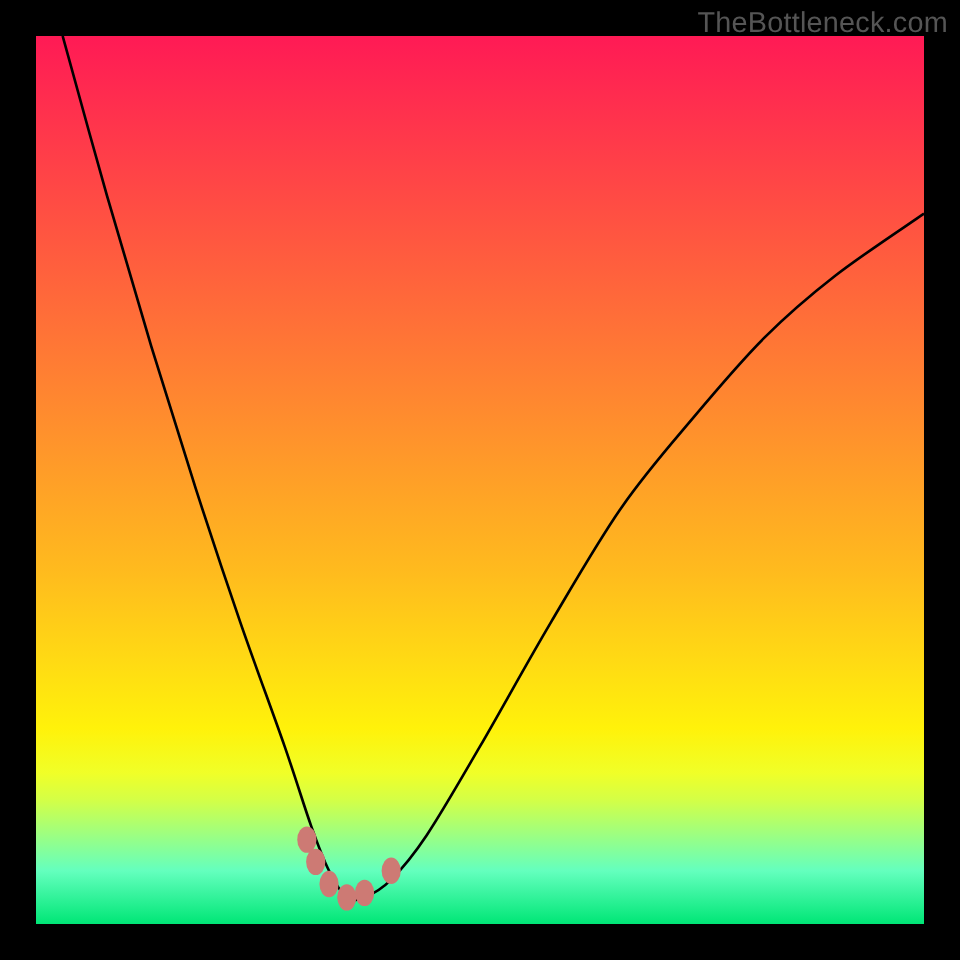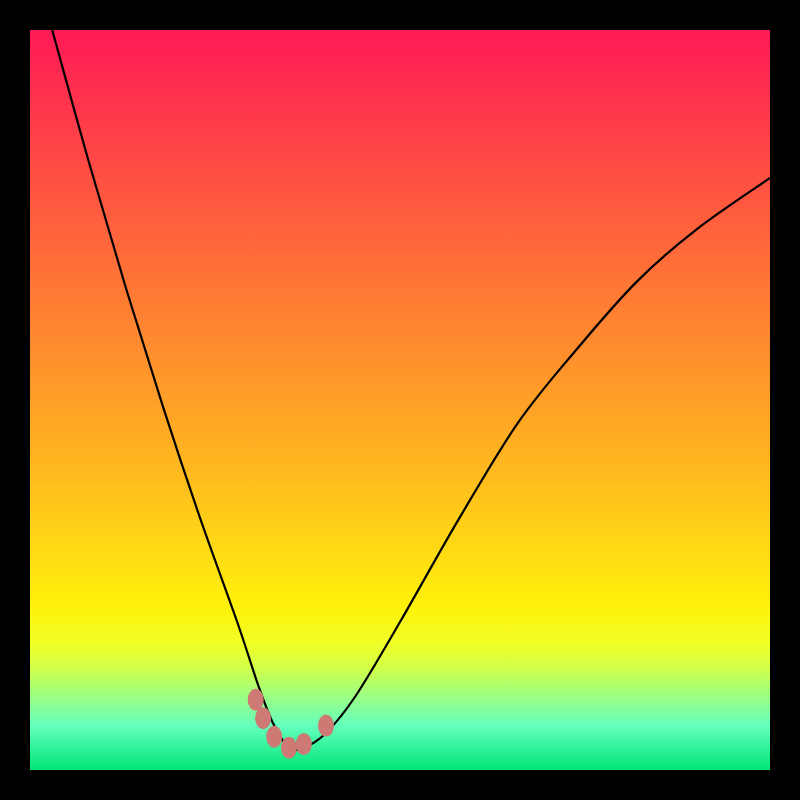--- a/index.html
+++ b/index.html
@@ -74,20 +74,21 @@
   }
   .marker {
     fill: #cd7a74;
   }
 </style>
 </head>
 <body>
 
 <div class="container">
 
+  <div class="watermark">TheBottleneck.com</div>
 
   <div class="plot">
     <div class="gradient-bg"></div>
     <svg class="curve" viewBox="0 0 740 740">
       <path id="curvePath" d="M22.2,0 C28.366666666666667,22.200000000000006 46.86666666666667,90.03333333333339 59.2,133.20000000000005 C71.53333333333333,176.3666666666667 83.86666666666667,218.3 96.2,259 C108.53333333333333,299.7 120.86666666666665,339.1666666666667 133.2,377.40000000000003 C145.53333333333333,415.6333333333334 157.86666666666667,452.6333333333333 170.20000000000002,488.4 C182.53333333333336,524.1666666666666 197.33333333333334,563.6333333333333 207.20000000000002,592 C217.0666666666667,620.3666666666667 223.23333333333335,641.3333333333334 229.4,658.6 C235.56666666666666,675.8666666666667 239.26666666666668,685.7333333333333 244.20000000000002,695.6 C249.13333333333335,705.4666666666667 254.06666666666666,714.0999999999999 259,717.8 C263.93333333333334,721.5 267.6333333333333,720.2666666666667 273.8,717.8 C279.9666666666667,715.3333333333333 287.3666666666667,711.6333333333333 296,703 C304.6333333333333,694.3666666666667 313.2666666666667,684.5 325.6,666 C337.93333333333334,647.5 352.73333333333335,621.6 370,592 C387.26666666666665,562.4 409.46666666666664,521.6999999999999 429.2,488.4 C448.93333333333334,455.09999999999997 468.6666666666667,420.5666666666667 488.40000000000003,392.20000000000005 C508.1333333333334,363.83333333333337 527.8666666666667,341.6333333333334 547.6,318.20000000000005 C567.3333333333334,294.7666666666667 587.0666666666666,271.3333333333333 606.8,251.59999999999997 C626.5333333333333,231.86666666666665 643.8,217.06666666666672 666,199.80000000000007 C688.2,182.53333333333342 727.6666666666666,156.63333333333335 740,148"></path>
       <g id="markers">
           <ellipse cx="225.7" cy="669.7" rx="8" ry="11" class="marker"></ellipse>
           <ellipse cx="233.1" cy="688.2" rx="8" ry="11" class="marker"></ellipse>
           <ellipse cx="244.20000000000002" cy="706.7" rx="8" ry="11" class="marker"></ellipse>
           <ellipse cx="259" cy="717.8" rx="8" ry="11" class="marker"></ellipse>

